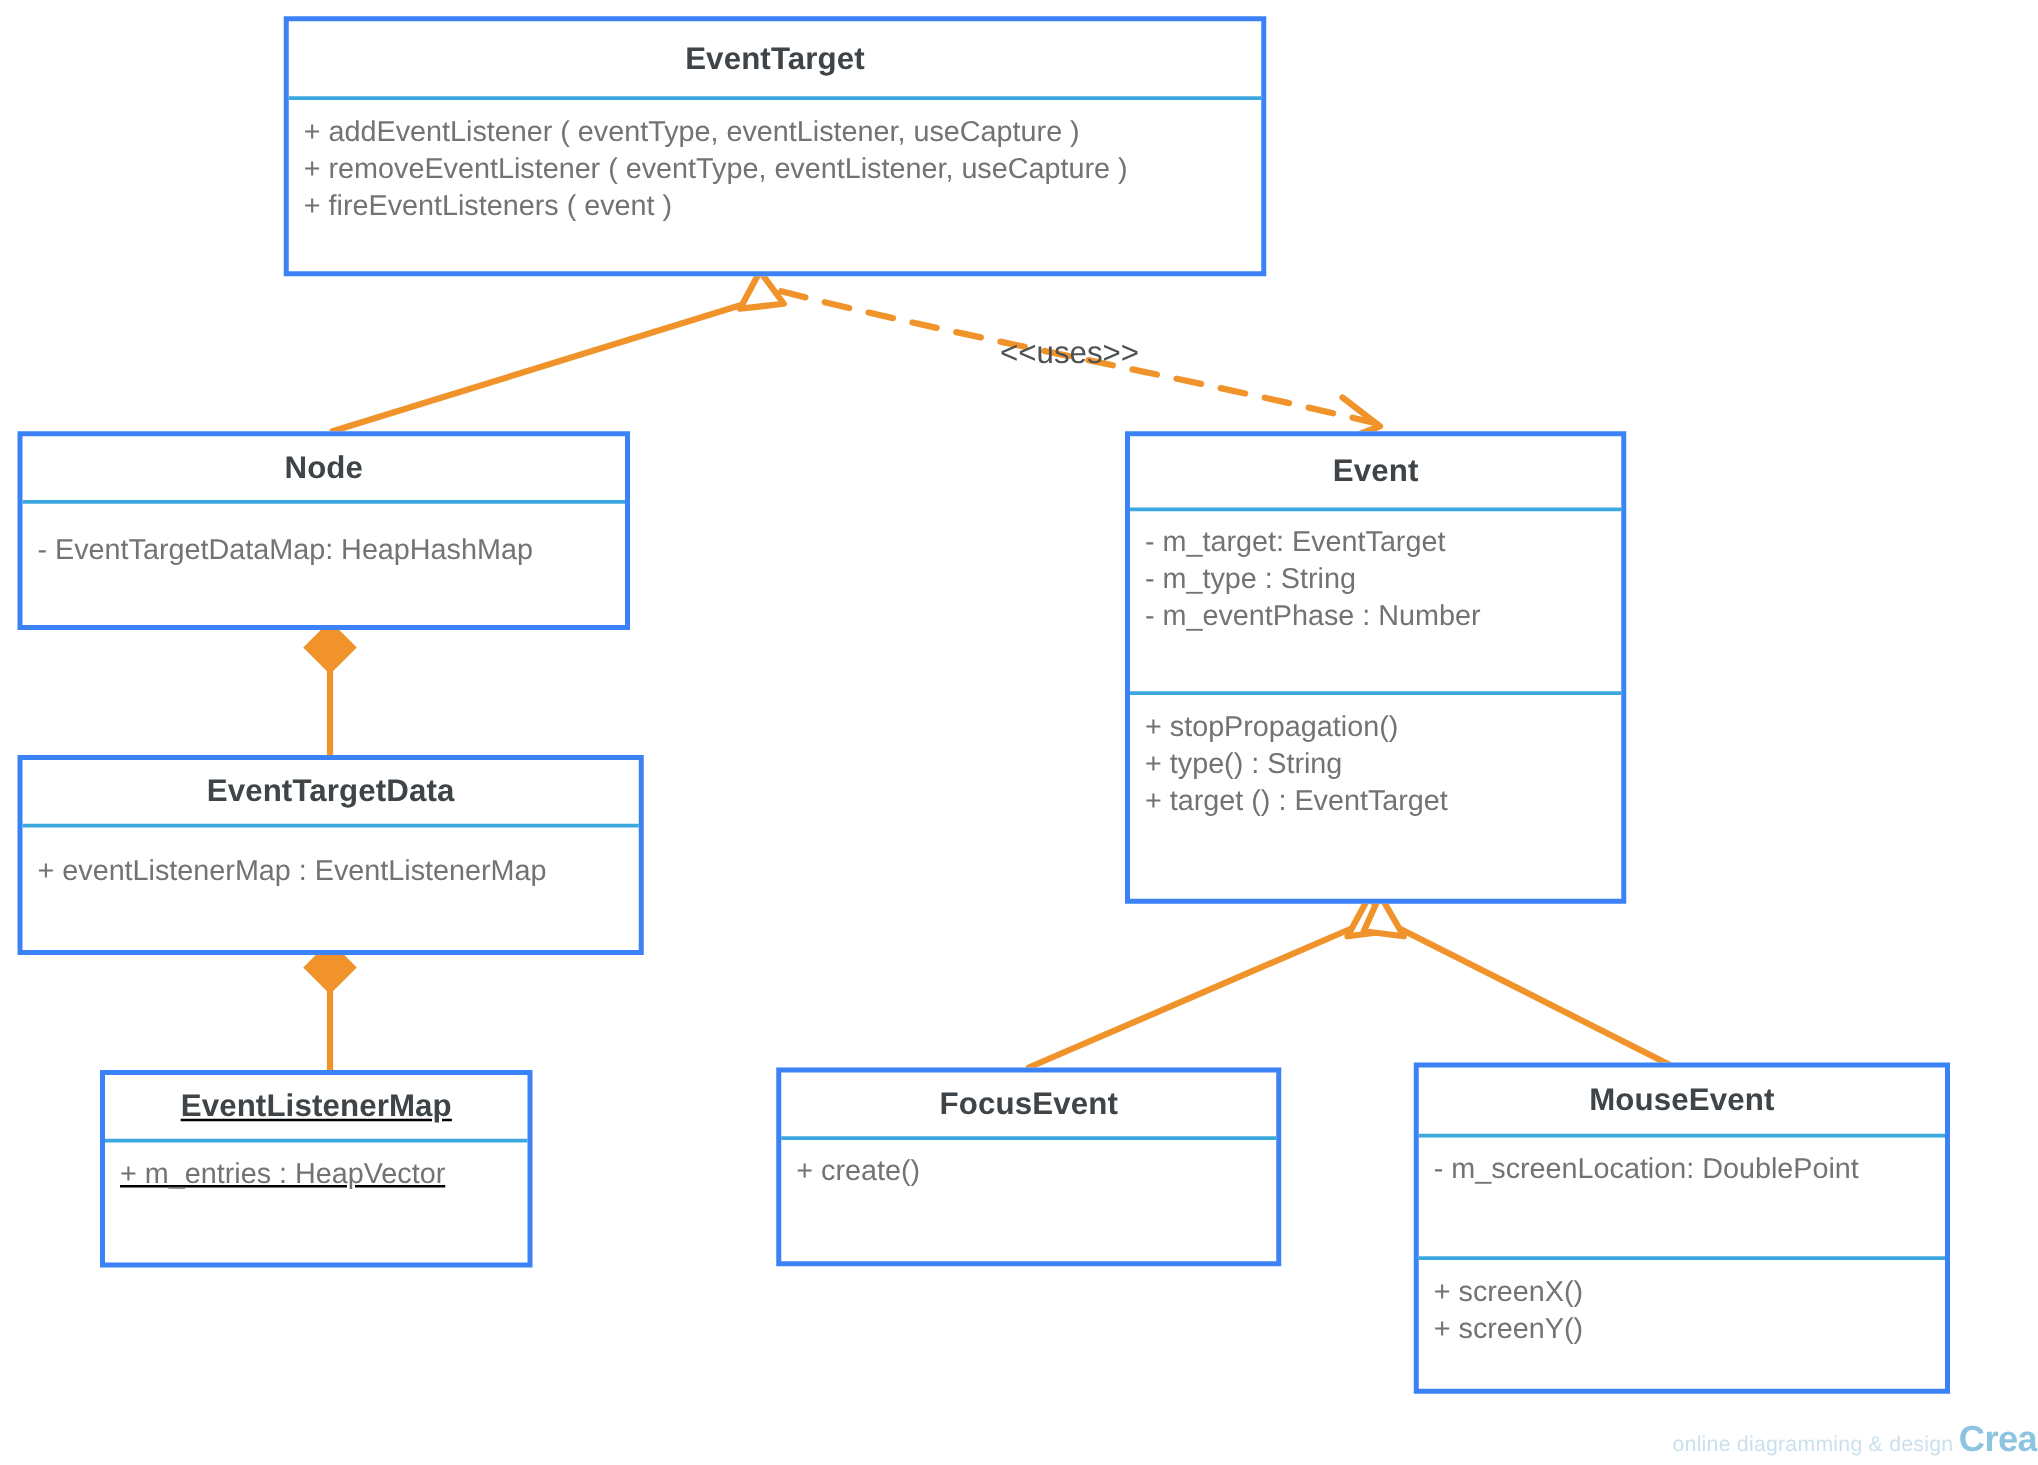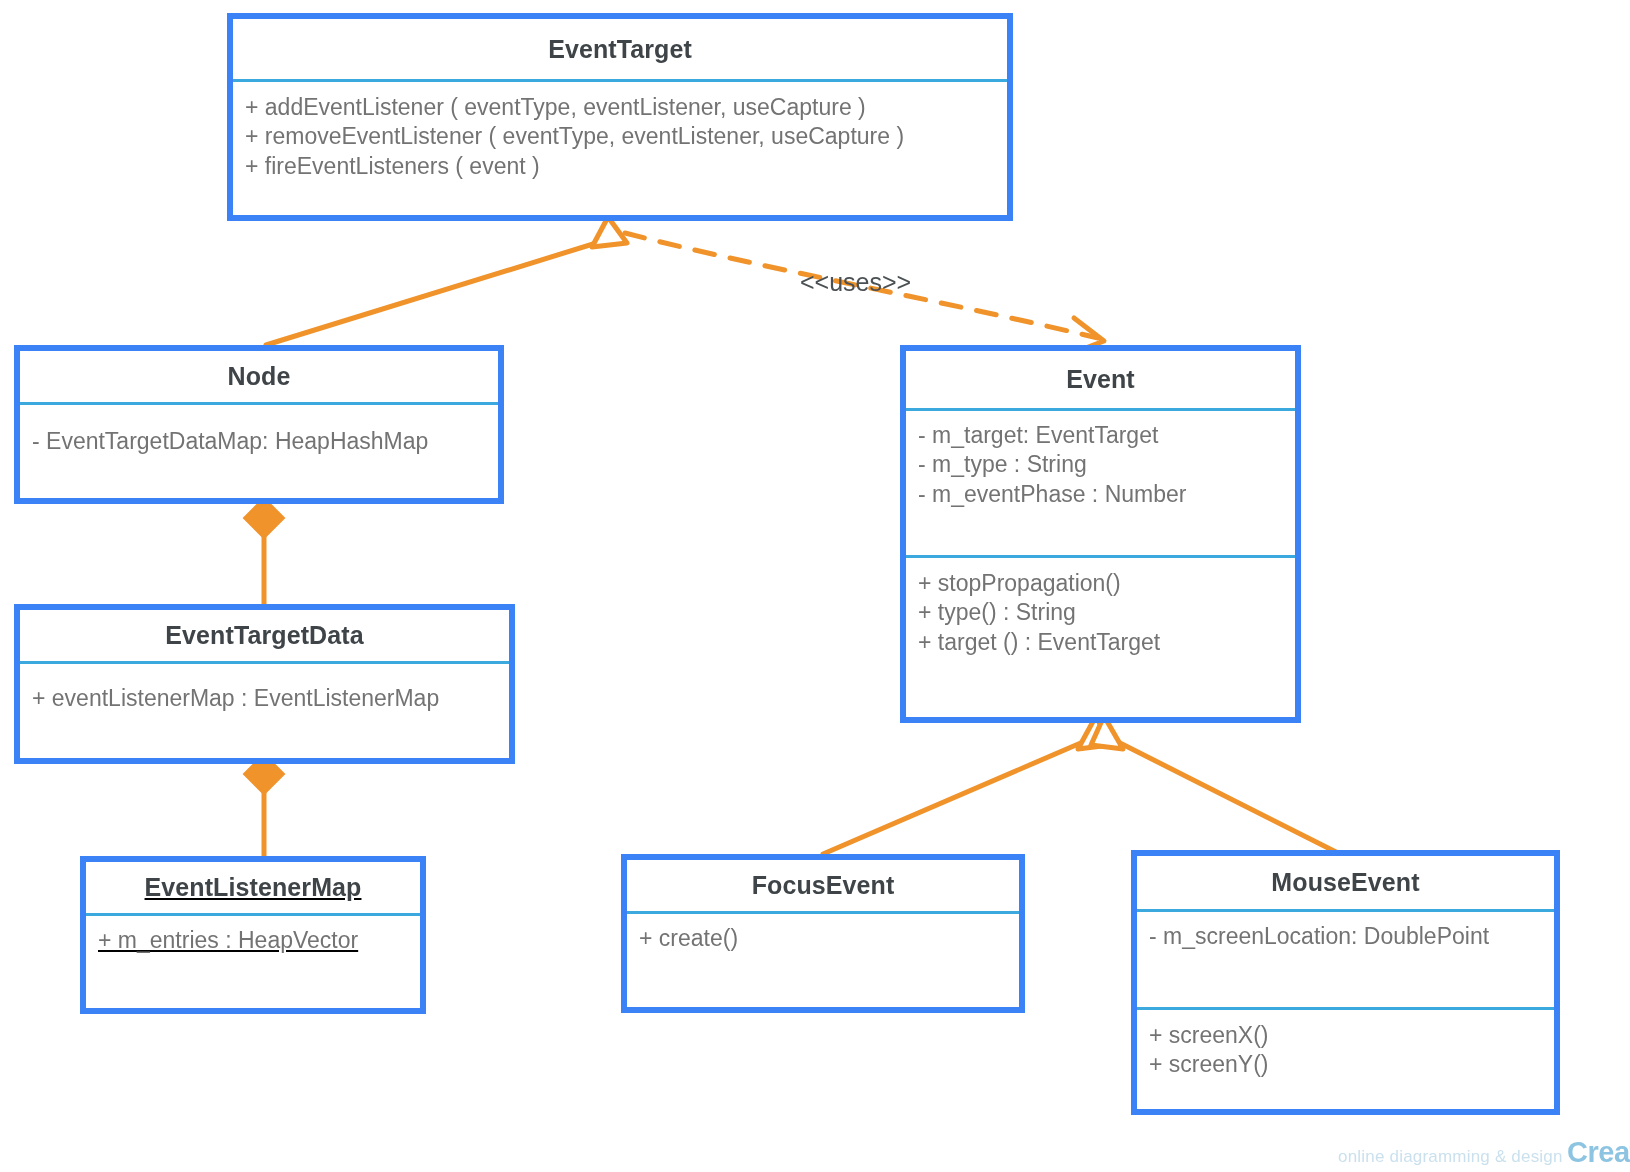--- a/index.html
+++ b/index.html
@@ -22,21 +22,21 @@
     position: absolute;
     left: 0;
     top: 0;
     width: 1630px;
     height: 1172px;
     pointer-events: none;
   }
   .uml-class {
     position: absolute;
     box-sizing: border-box;
-    border: 6px solid #3b82f6;
+    border: 4px solid #3b82f6;
     background: #ffffff;
     display: flex;
     flex-direction: column;
     z-index: 5;
   }
   .uml-title {
     box-sizing: border-box;
     text-align: center;
     font-weight: bold;
     color: #3e4447;

